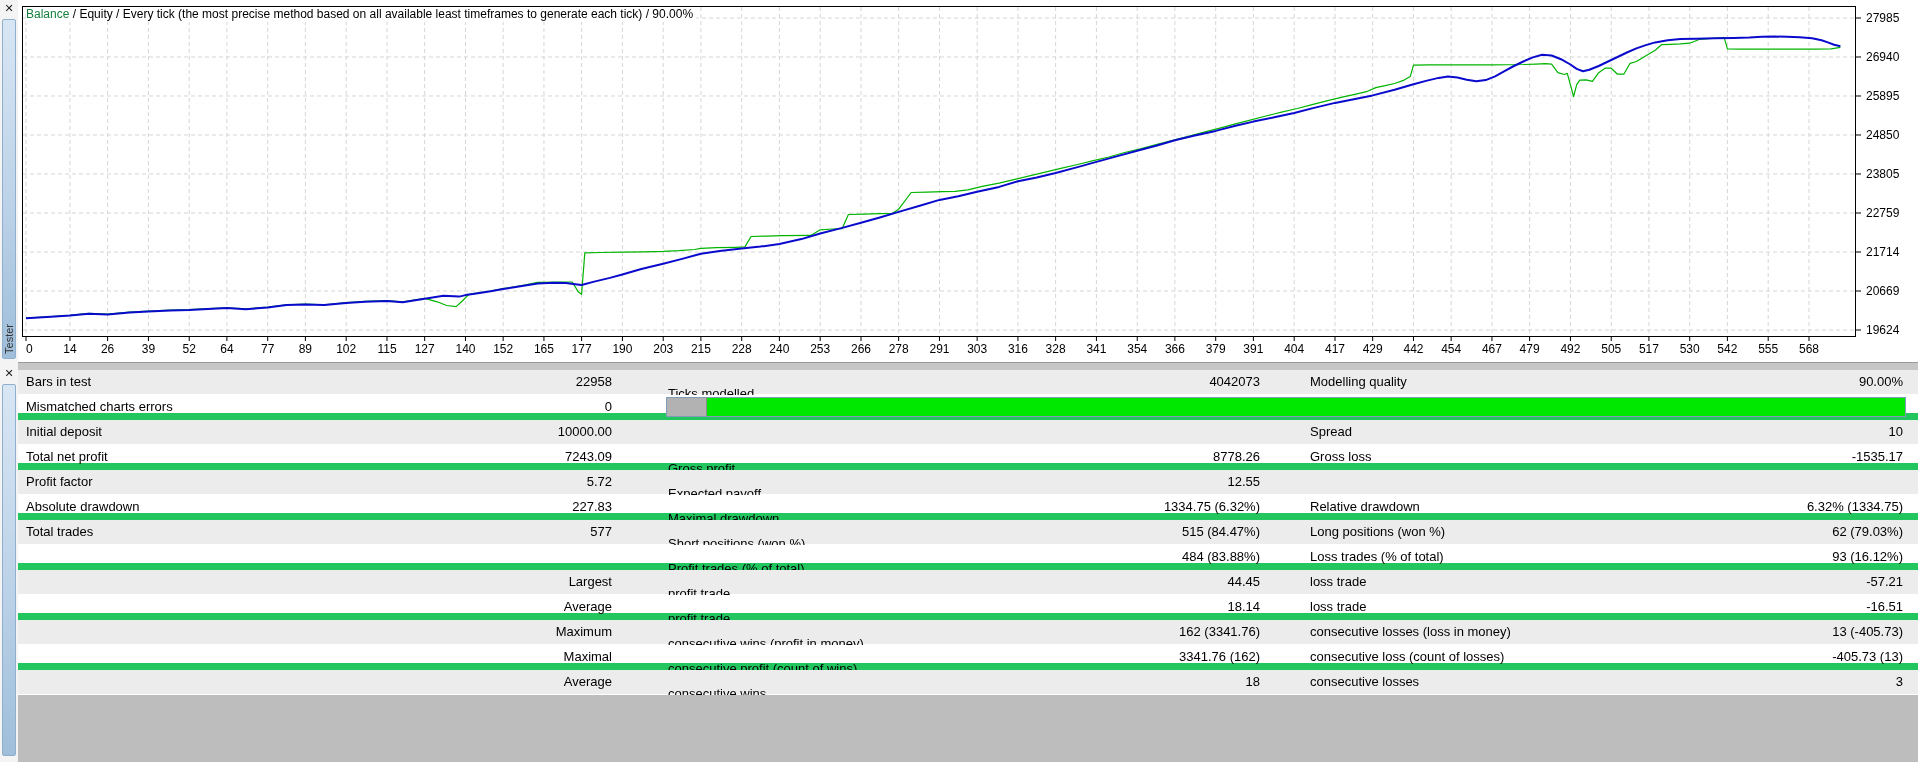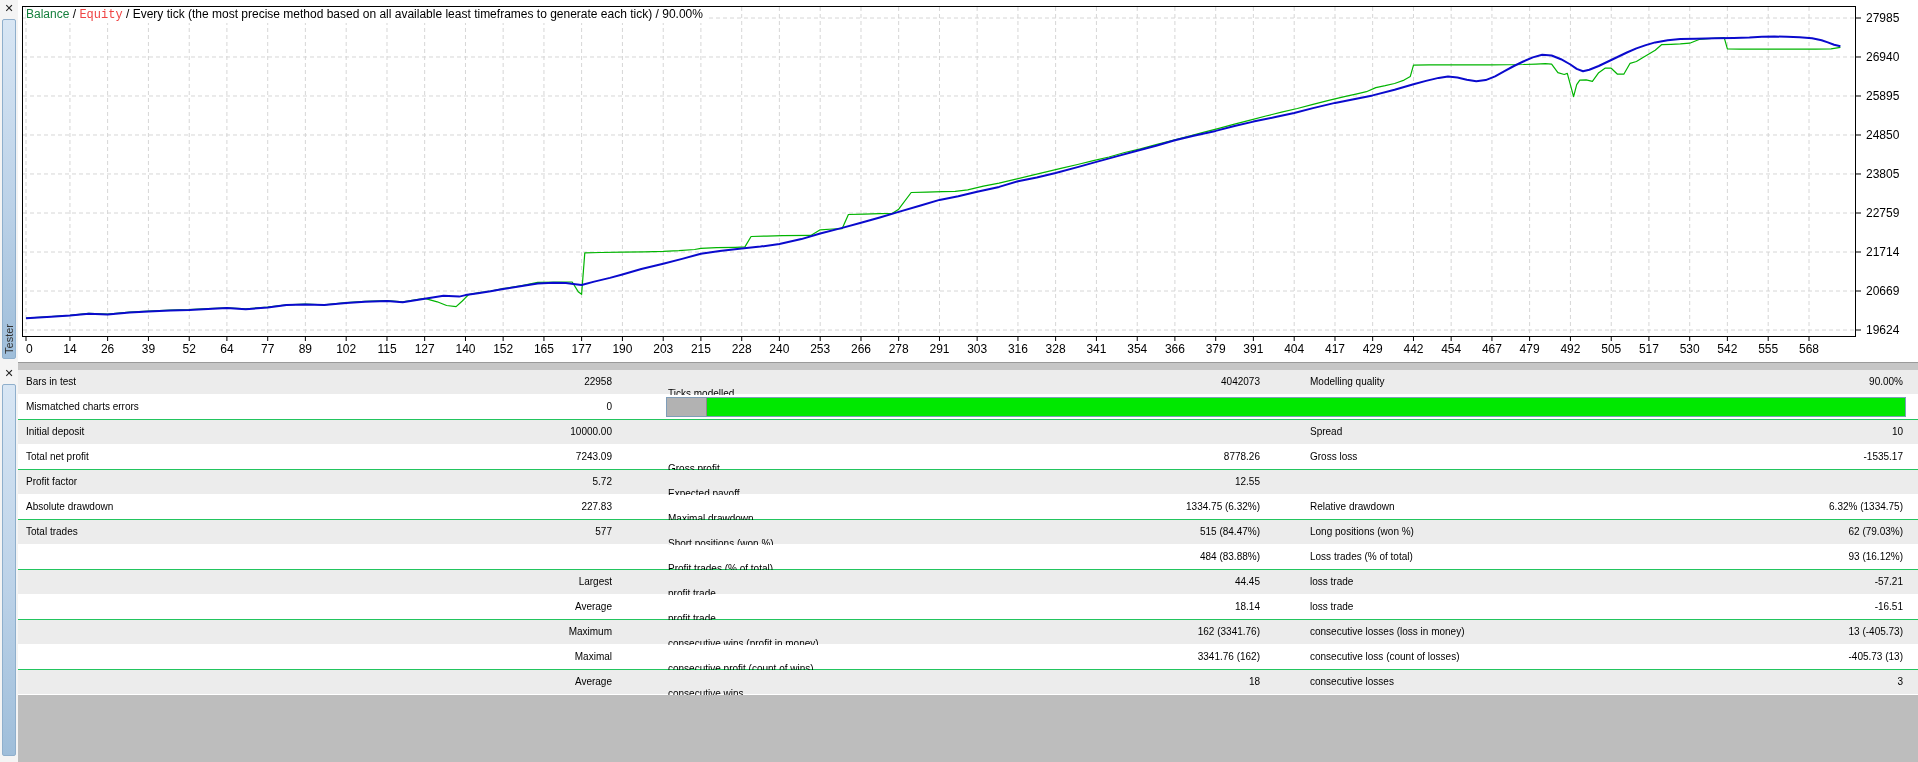--- a/index.html
+++ b/index.html
@@ -21,30 +21,30 @@
   .strip-2{top:384px;height:372px;}
   .rail-label{writing-mode:vertical-rl;transform:rotate(180deg);font-size:11px;color:#333;
               padding-top:4px;white-space:nowrap;}
 
   
   .chart-panel{position:absolute;left:18px;top:0;width:1900px;height:362px;background:#fff;}
   #chart-svg{position:absolute;left:0;top:0;}
   .legend{position:absolute;left:8px;top:7px;font-size:12px;white-space:nowrap;background:#fff;
           padding:0 3px 1px 0;}
   .legend .bal{color:#15803d;}
-  .legend .eq{color:#ef4444;font-family:Liberation Mono, monospace;}
+  .legend .eq{color:#000000;}
 
   
   .splitter{position:absolute;left:18px;top:362px;width:1900px;height:8px;background:#c6c6c6;
             border-top:1px solid #9a9a9a;}
 
   
   .results{position:absolute;left:18px;top:370px;width:1900px;height:291px;background:#701a75;
-           font-size:10px;}
-  .trow{position:relative;height:25px;border-bottom:1px solid #22c55e;background:#fff;}
+           font-size:13px;}
+  .trow{position:relative;height:25px;border-bottom:7px solid #22c55e;background:#fff;}
   .trow.g{background:#ececec;border-bottom:1px solid #ffffff;}
   .cell{position:absolute;top:0;line-height:24px;white-space:nowrap;}
   .c1l{left:8px;}
   .c1v{right:1306px;text-align:left;}
   .c2l{left:650px;margin-top:12px;}
   .c2v{right:658px;text-align:right;}
   .c3l{left:1292px;}
   .c3v{right:15px;text-align:right;}
 
   .qbar{position:absolute;left:648px;right:12px;top:2px;height:20px;display:flex;

